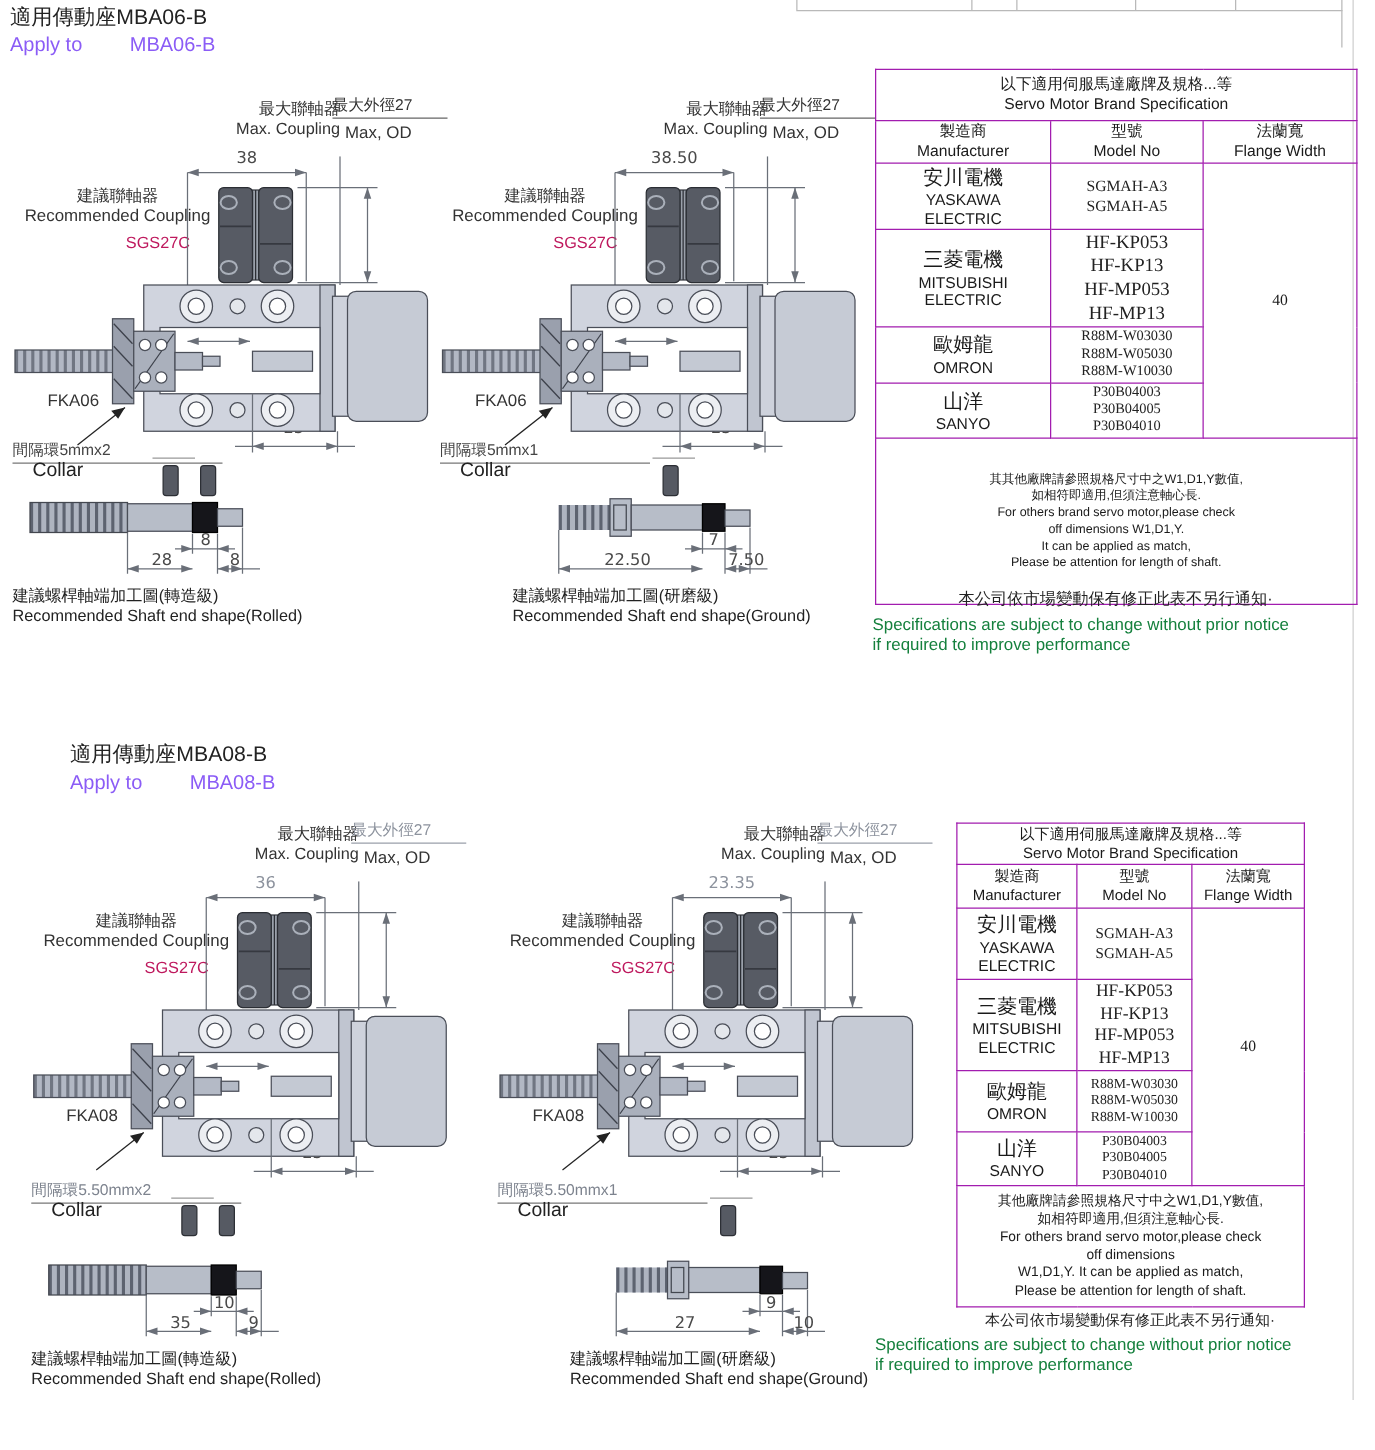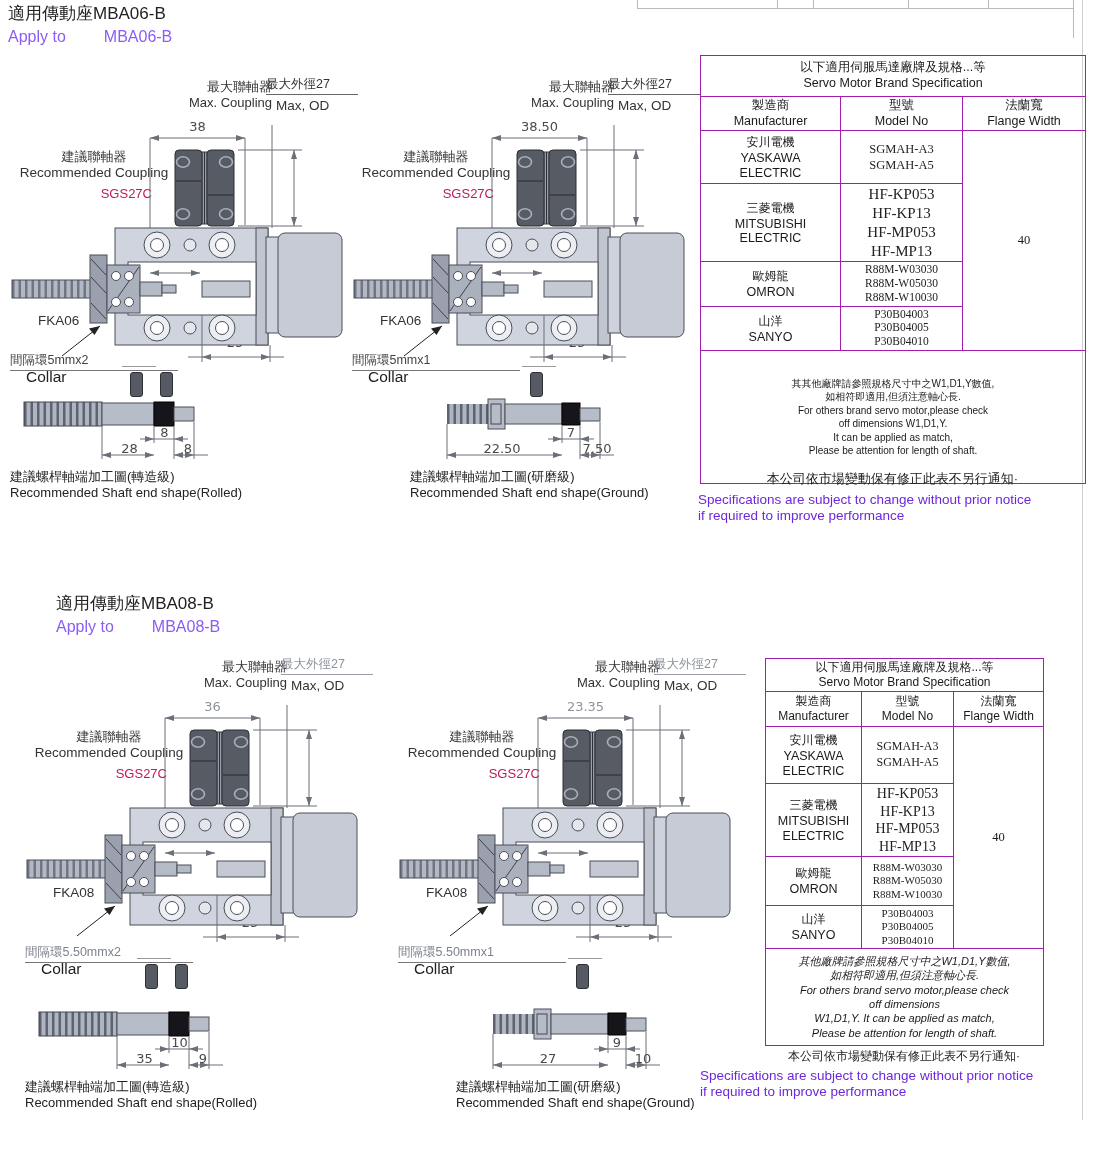--- a/index.html
+++ b/index.html
@@ -60,41 +60,41 @@
   .sec2 .g-rolled .sd3,.sec2 .g-ground .sd3{top:396px;}
   .caption{position:absolute;left:0;top:394px;font-size:13px;color:#222;line-height:1.2;}
   .sec2 .caption{top:424px;}
   .g-ground .caption{left:58px;}
   
   table.spec{border-collapse:collapse;table-layout:fixed;}
   table.spec td{border:1px solid #a21caf;text-align:center;vertical-align:middle;
                 padding:1px 2px;overflow:hidden;}
   .tt{font-size:12.5px;line-height:1.25;}
   .ch td{font-size:12.5px;line-height:1.25;}
-  .mzh{font-size:12px;} .men{font-size:12.5px;line-height:1.15;}
+  .mzh{font-size:16px;} .men{font-size:12.5px;line-height:1.15;}
   .serif{font-family:"Liberation Serif",serif;color:#222;}
   .t1 .r0 .mdl{font-size:12.5px;line-height:1.3;}
   .t1 .r1 .mdl{font-size:15px;line-height:1.25;}
   .t1 .r2 .mdl{font-size:11.5px;line-height:1.2;}
   .t1 .r3 .mdl{font-size:11.5px;line-height:1.2;}
   .t2 .r0 .mdl{font-size:12px;line-height:1.3;}
   .t2 .r1 .mdl{font-size:14px;line-height:1.25;}
   .t2 .r2 .mdl{font-size:11px;line-height:1.2;}
   .t2 .r3 .mdl{font-size:11px;line-height:1.2;}
   .fw{font-family:"Liberation Serif",serif;font-size:12.5px;}
   .t1 .tt{height:38px;} .t1 .ch td{height:30px;}
   .t1 .r0 td{height:50px;} .t1 .r1 td{height:68px;}
   .t1 .r2 td{height:38px;} .t1 .r3 td{height:41px;}
   .t1 .note{height:130px;font-size:10px;line-height:1.35;margin-left:48px;}
   .t2 .tt{height:30px;font-size:12px;} .t2 .ch td{height:32px;font-size:12px;}
   .t2 .r0 td{height:54px;} .t2 .r1 td{height:68px;}
   .t2 .r2 td{height:46px;} .t2 .r3 td{height:40px;}
-  .t2 .note{height:94px;font-size:11px;line-height:1.3;font-style:italic;}
+  .t2 .note{height:94px;font-size:11px;line-height:1.3;}
   .disc-zh{font-size:13px;color:#222;text-align:center;}
-  .disc-en{font-size:13.5px;color:#6d28d9;line-height:1.15;}
+  .disc-en{font-size:13.5px;color:#15803d;line-height:1.15;}
   .t2w .disc-zh{font-size:12px;}
   
   svg .dim{stroke:#6a6f78;stroke-width:1;fill:none;}
   svg .ah{fill:#6a6f78;stroke:none;}
   svg .ahb{fill:#222;stroke:none;}
   svg .out{stroke:#4a4e58;stroke-width:1;}
   
   .fragline{position:absolute;background:#b9b9b9;}
 </style>
 </head>

